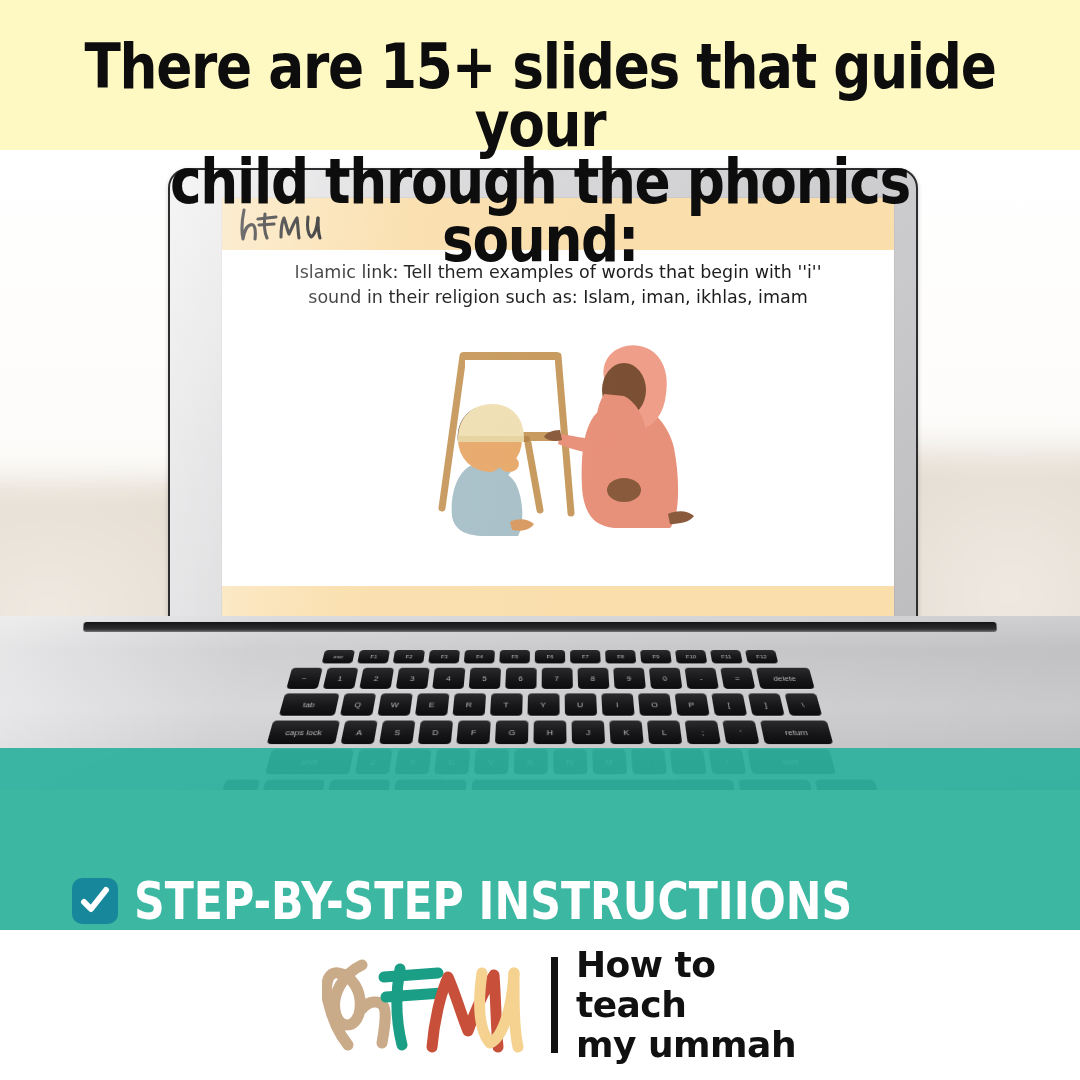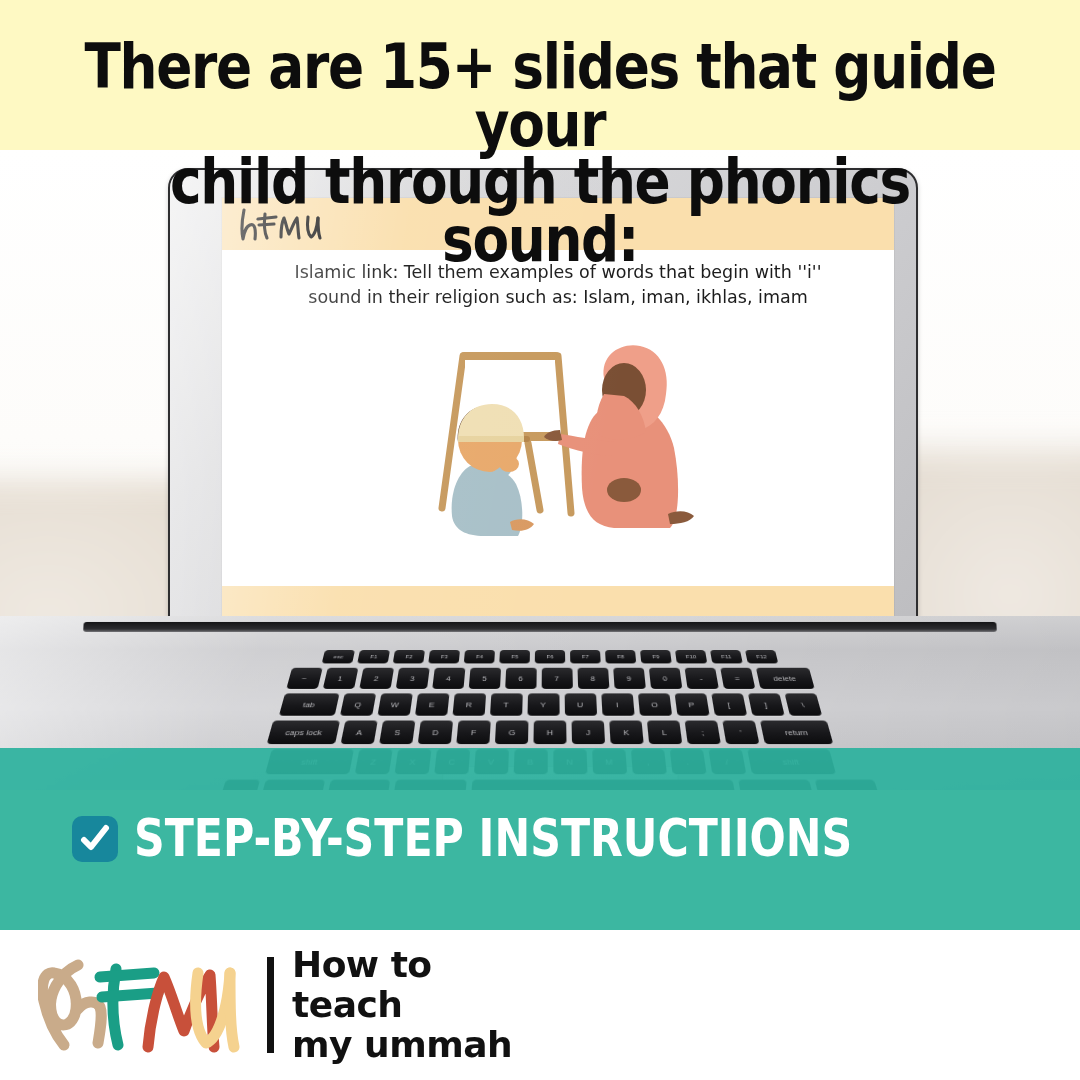--- a/index.html
+++ b/index.html
@@ -178,21 +178,21 @@
 
   
   .banner {
     position: absolute;
     left: 0; top: 748px;
     width: 1080px; height: 182px;
     background: rgba(45,178,158,0.93);
     z-index: 60;
     display: flex;
     flex-direction: column;
-    justify-content: center;
+    justify-content: flex-end;
     padding-left: 72px;
     box-sizing: border-box;
   }
   .bullet-row {
     display: flex;
     align-items: center;
     gap: 16px;
     margin: 2px 0;
   }
   .checkbox {
@@ -219,20 +219,21 @@
   .footer {
     position: absolute;
     left: 0; top: 930px;
     width: 1080px; height: 150px;
     background: #ffffff;
     z-index: 70;
     display: flex;
     align-items: center;
     padding-left: 38px;
     box-sizing: border-box;
+    justify-content: center;
   }
   .logo-mark { width: 225px; height: 108px; flex: 0 0 auto; }
   .logo-divider {
     width: 7px; height: 96px;
     background: #111111;
     margin: 0 18px 0 4px;
     flex: 0 0 auto;
   }
   .logo-words {
     font-family: "DejaVu Sans", sans-serif;

